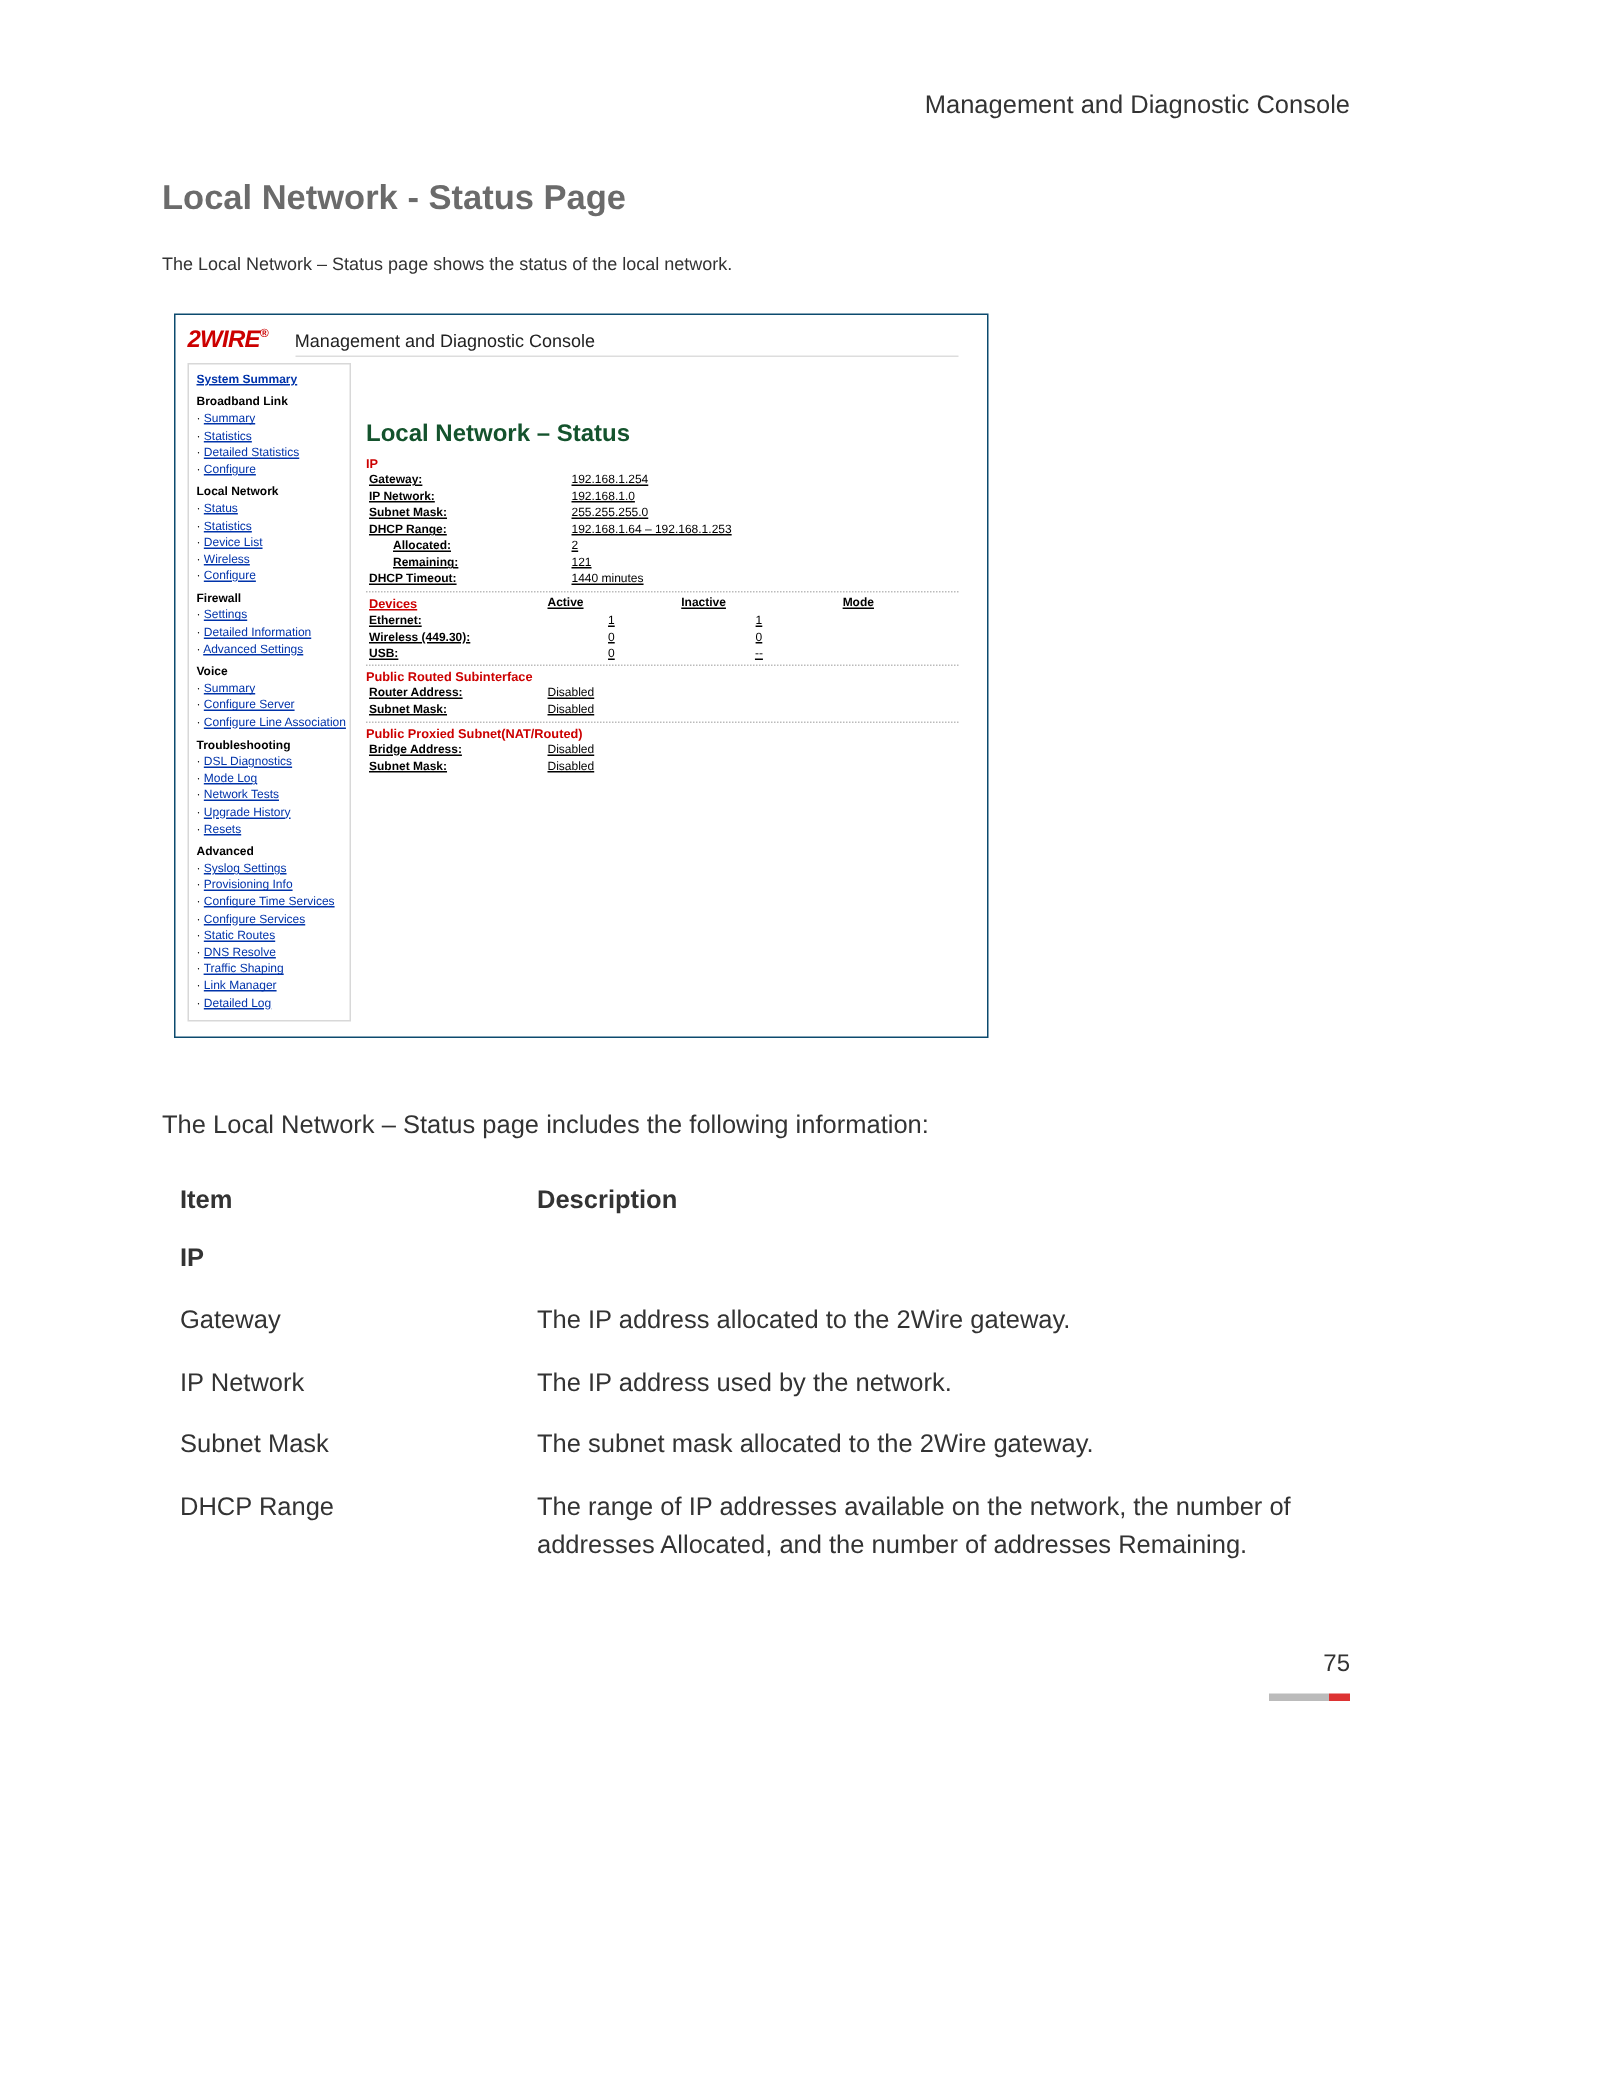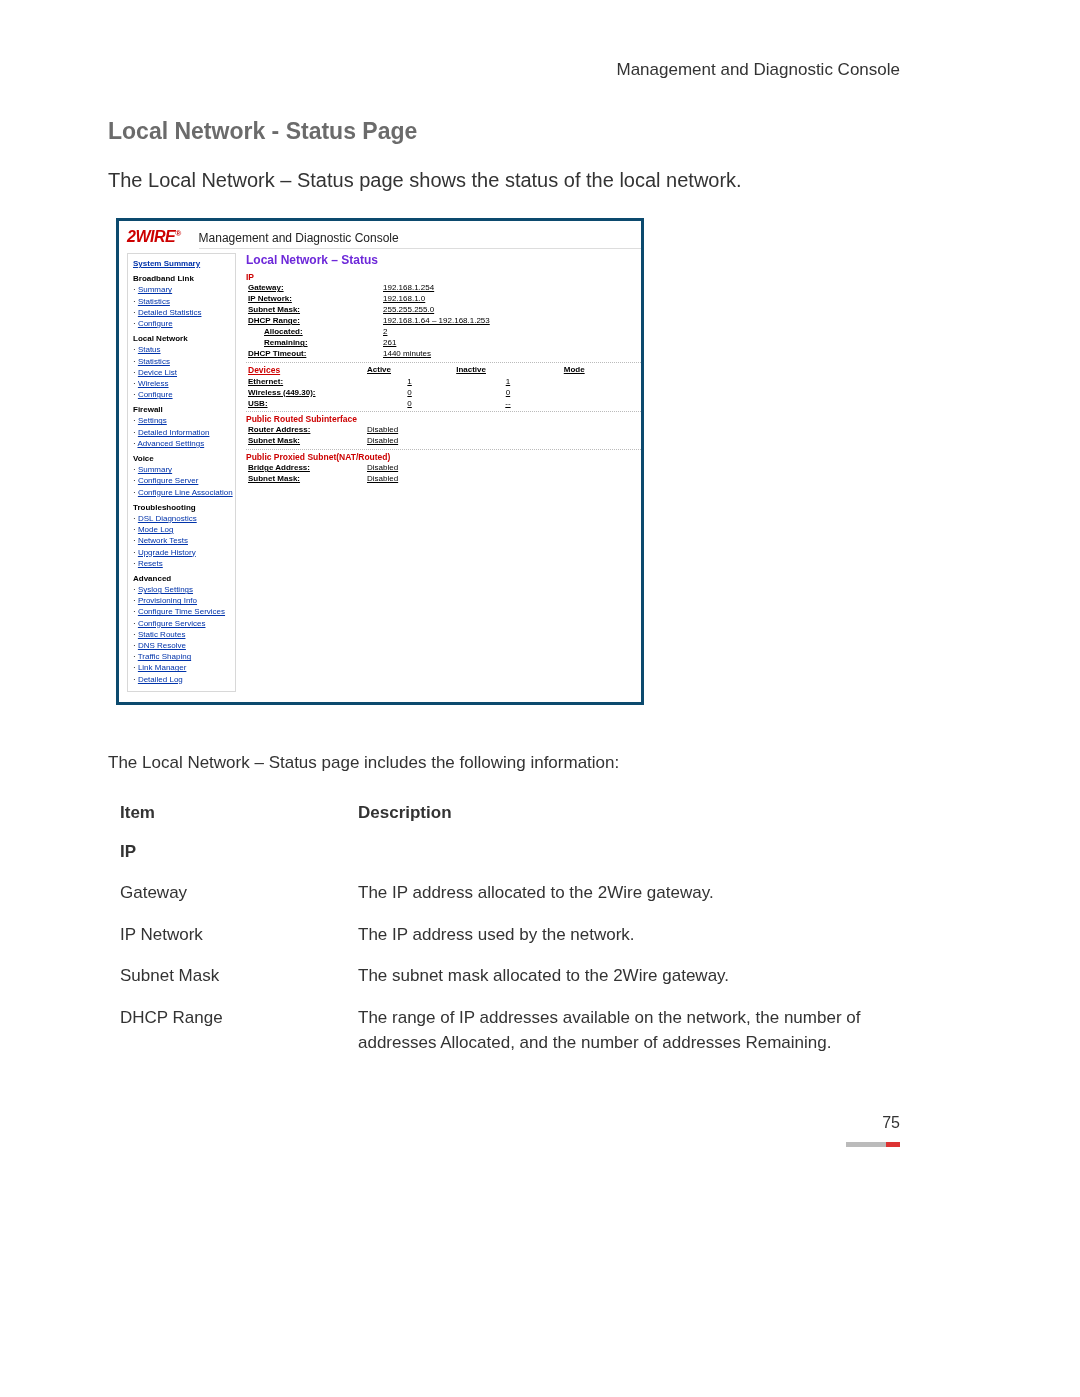--- a/index.html
+++ b/index.html
@@ -22,31 +22,31 @@
     color: #333;
     margin-bottom: 38px;
   }
   h1.section-title {
     font-size: 23px;
     font-weight: bold;
     color: #6b6b6b;
     margin: 0 0 24px 0;
   }
   .intro-text {
-    font-size: 20px;
+    font-size: 12px;
     color: #333;
     margin-bottom: 26px;
   }
 
   
   .screenshot {
-    border: 3px solid #0c4a6e;
+    border: 1px solid #0c4a6e;
     width: 514px;
     margin: 0 0 40px 8px;
-    padding: 6px 0 10px 8px;
+    padding: 6px 19px 10px 8px;
     background: #fff;
     font-size: 8px;
     line-height: 1.25;
     color: #000;
   }
   .ss-top {
     display: flex;
     align-items: baseline;
     margin-bottom: 4px;
   }
@@ -100,24 +100,25 @@
   .nav .item {
     display: block;
     white-space: nowrap;
     font-size: 8px;
   }
   .content {
     flex: 1;
     padding-left: 4px;
   }
   .content .page-title-2 {
-    font-size: 12px;
+    font-size: 16px;
     font-weight: bold;
     margin-bottom: 4px;
-    color: #6d28d9;
+    color: #14532d;
+    margin-top: 38px;
   }
   .content .redhead {
     color: #c00;
     font-weight: bold;
     font-size: 8.5px;
     margin-top: 2px;
   }
   .content table {
     border-collapse: collapse;
     width: 100%;
@@ -264,21 +265,21 @@
               <tr>
                 <td class="label">DHCP Range:</td>
                 <td>192.168.1.64 – 192.168.1.253</td>
               </tr>
               <tr>
                 <td class="label indent">Allocated:</td>
                 <td>2</td>
               </tr>
               <tr>
                 <td class="label indent">Remaining:</td>
-                <td>261</td>
+                <td>121</td>
               </tr>
               <tr>
                 <td class="label">DHCP Timeout:</td>
                 <td>1440 minutes</td>
               </tr>
             </tbody>
           </table>
 
         <hr class="hr-dotted">
 

